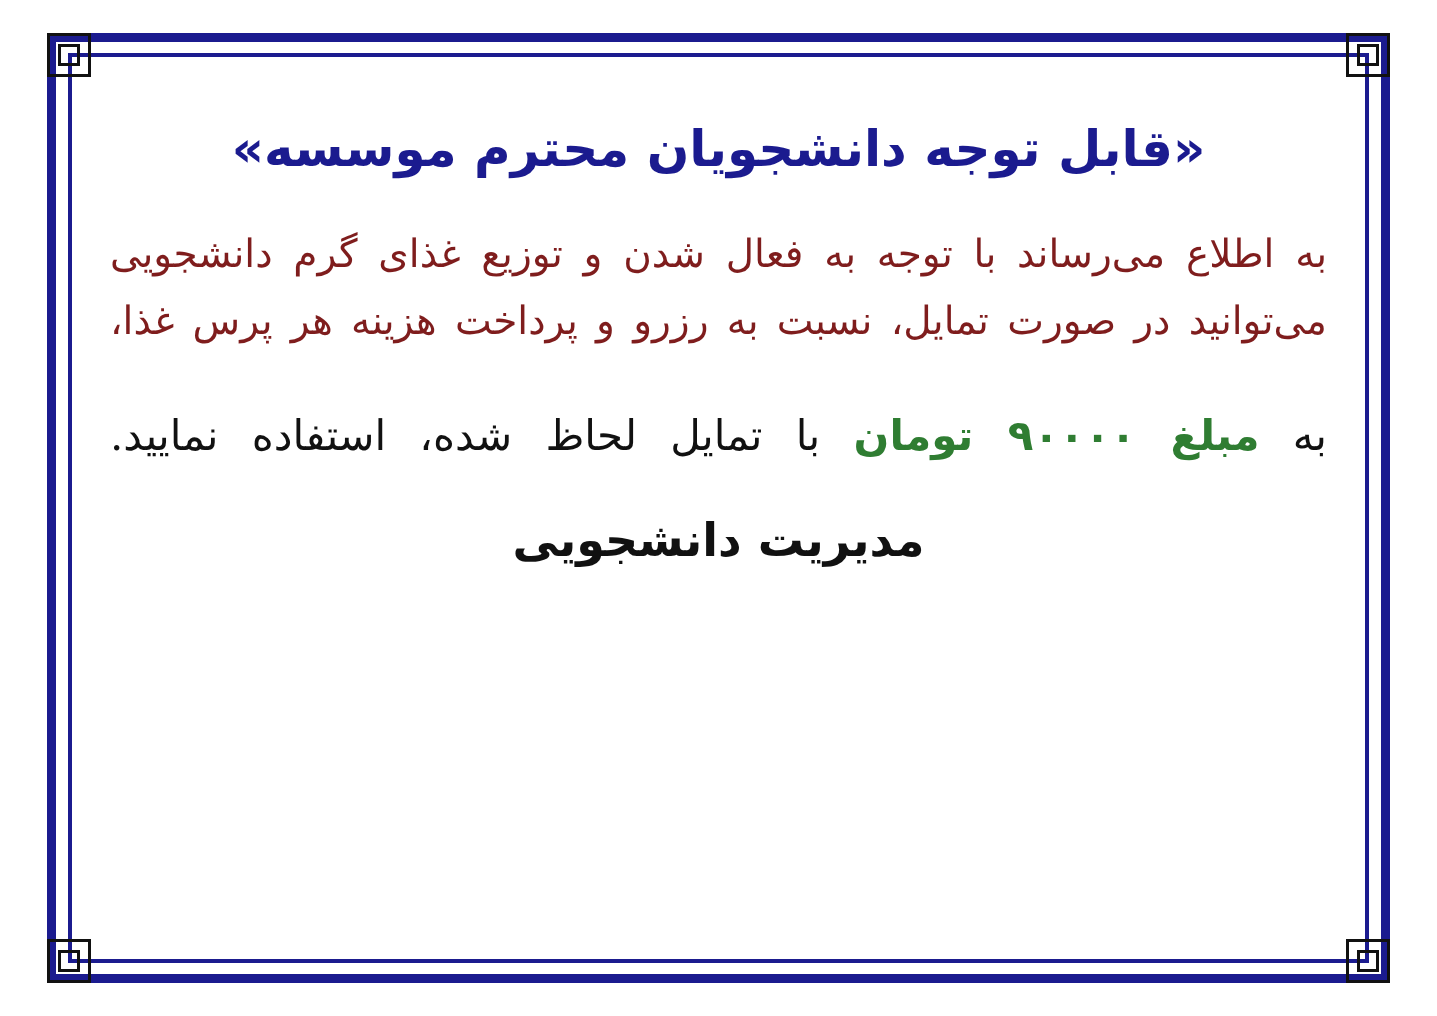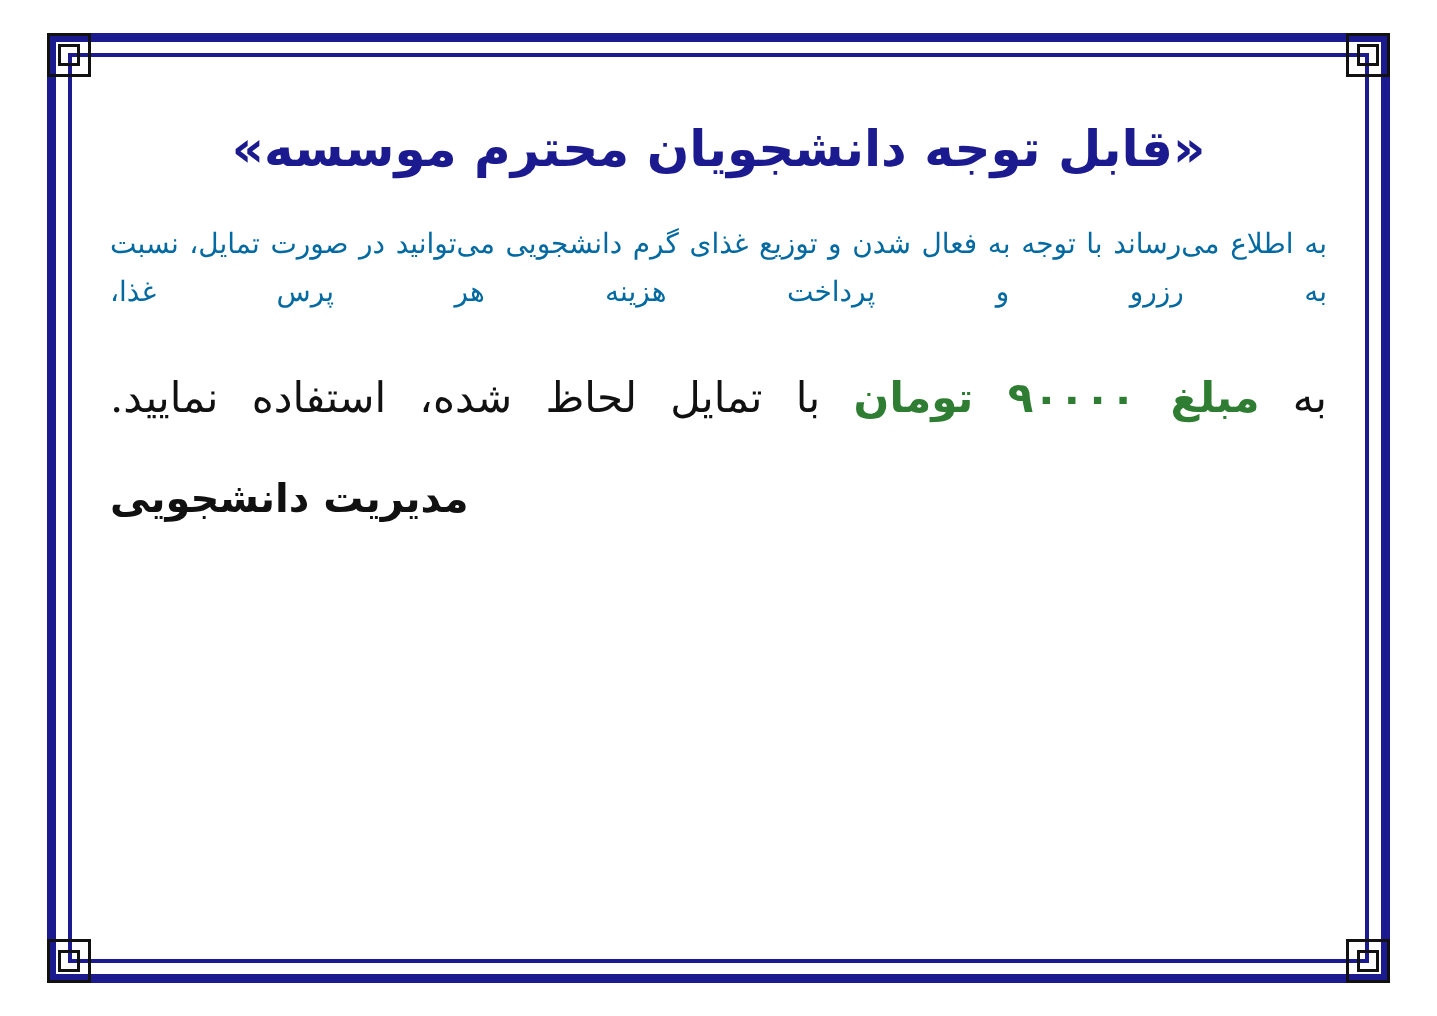--- a/index.html
+++ b/index.html
@@ -83,22 +83,22 @@
     color: #1b1b8f;
     font-weight: bold;
     font-size: 50px;
     line-height: 1.45;
     text-align: center;
     margin: 18px 0 34px 0;
     letter-spacing: 0;
   }
 
   .body-par {
-    color: #0369a1;
-    font-size: 28px;
+    color: #7f1d1d;
+    font-size: 39px;
     line-height: 1.72;
     text-align: justify;
     text-align-last: justify;
     font-family: "DejaVu Serif", "Liberation Serif", serif;
     margin: 0 0 46px 0;
   }
 
   .notice-par {
     color: #111111;
     font-size: 42px;
@@ -112,22 +112,22 @@
   .amount {
     color: #2f7d32;
     font-weight: bold;
     font-family: "DejaVu Sans", "Liberation Sans", sans-serif;
     font-size: 42px;
   }
 
   .signature {
     color: #111111;
     font-weight: bold;
-    font-size: 40px;
-    text-align: left;
+    font-size: 46px;
+    text-align: center;
     margin-top: 8px;
   }
 </style>
 </head>
 <body>
 
 <div class="poster">
 
   <div class="frame-outer"></div>
   <div class="frame-inner"></div>

